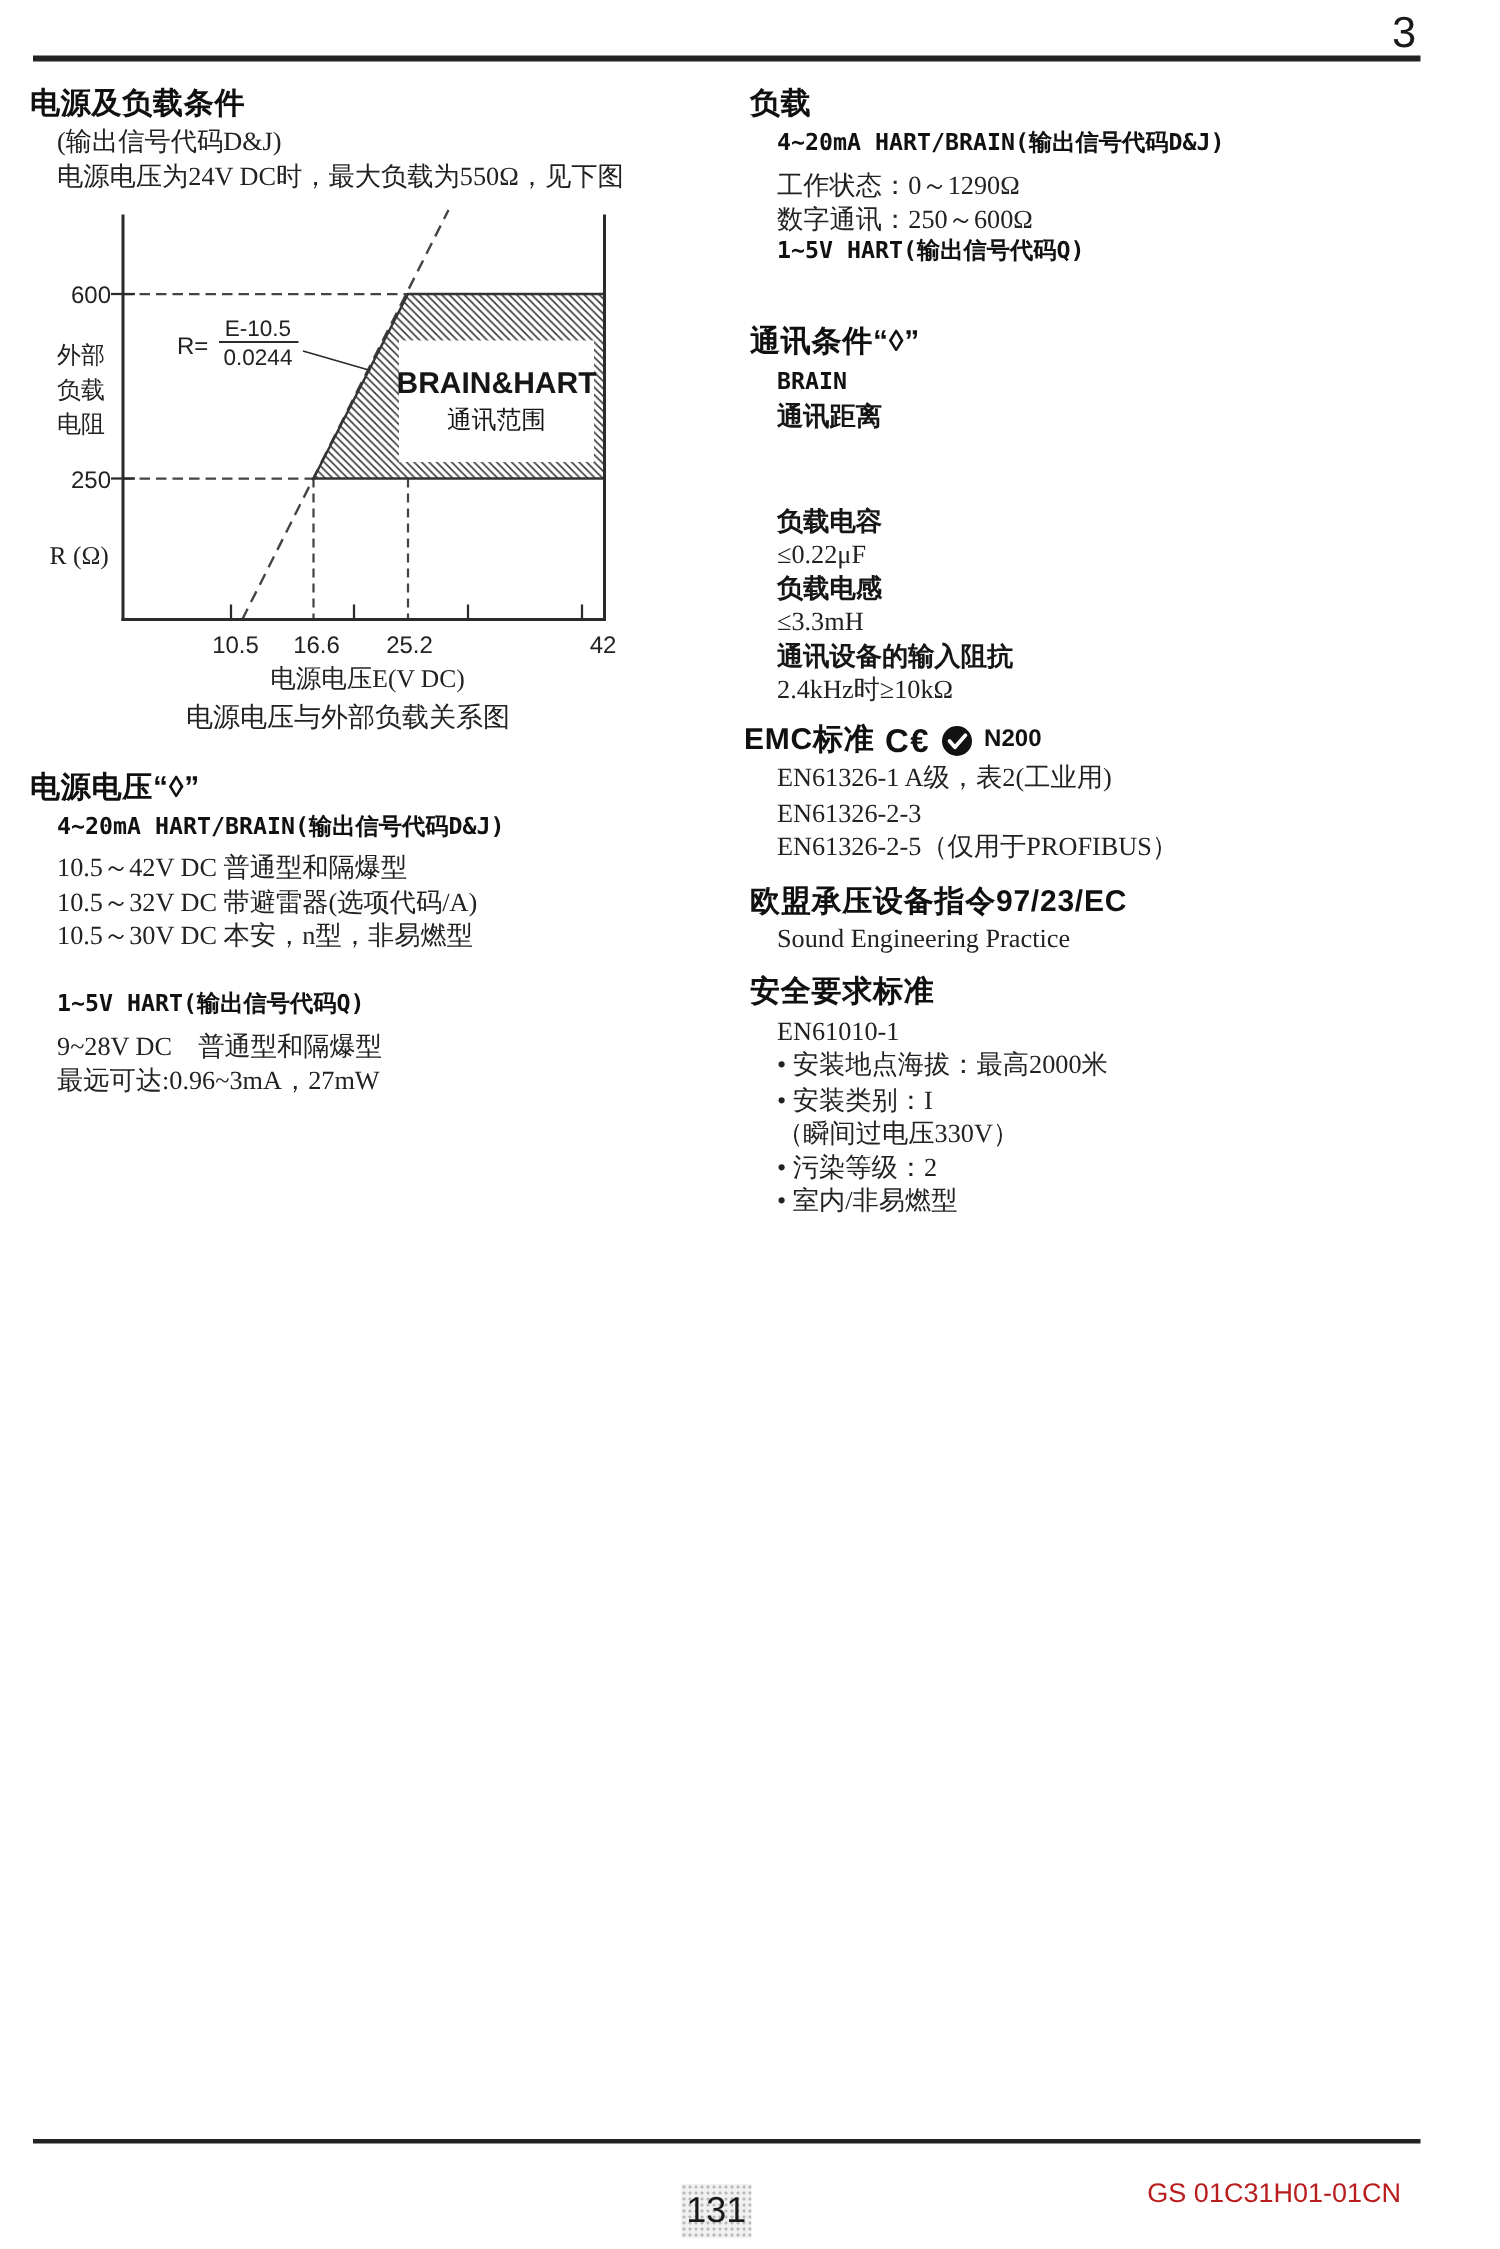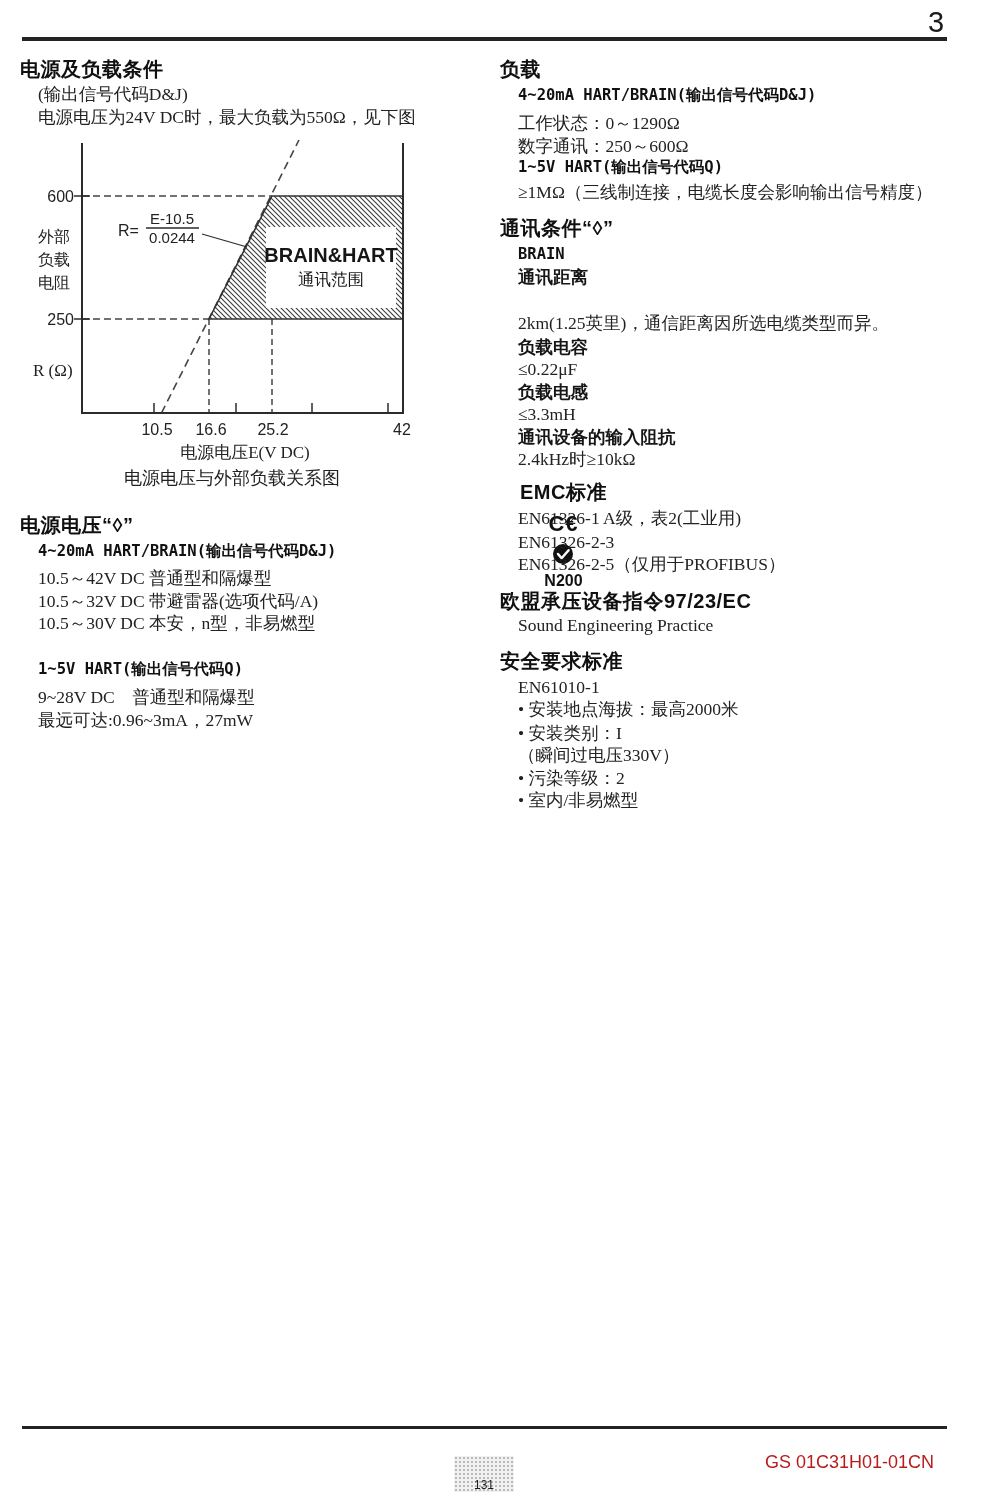--- a/index.html
+++ b/index.html
@@ -6,26 +6,26 @@
   .page{position:relative;width:1000px;height:1499px;background:#fff;overflow:hidden;
         color:#1f1f1f;}
   .t{position:absolute;white-space:nowrap;line-height:1.15;}
   .h1{font-family:"Liberation Sans",sans-serif;font-weight:bold;font-size:20px;color:#101010;letter-spacing:.5px;}
   .body{font-family:"Liberation Serif",serif;font-size:17.5px;color:#222;}
   .bodyb{font-family:"Liberation Sans",sans-serif;font-weight:bold;font-size:17.5px;color:#161616;}
   .mono{font-family:"DejaVu Sans Mono",monospace;font-weight:bold;font-size:15.5px;color:#111;}
   .rule{position:absolute;background:#232323;}
   .folio{font-family:"Liberation Sans",sans-serif;font-size:29px;color:#1a1a1a;}
   .footer-doc{font-family:"Liberation Sans",sans-serif;font-size:18px;color:#b91c1c;}
-  .pagenum-box{position:absolute;left:454px;top:1456px;width:60px;height:36px;
+  .pagenum-box{position:absolute;left:454px;top:1456px;width:47px;height:36px;
       background-color:#f1f1f1;
       background-image:radial-gradient(#b9b9b9 1px, transparent 1.1px);
       background-size:4px 4px;
-      display:flex;align-items:flex-end;justify-content:center;
-      font-family:"Liberation Sans",sans-serif;font-size:12px;color:#1a1a1a;}
+      display:flex;align-items:center;justify-content:center;
+      font-family:"Liberation Sans",sans-serif;font-size:24px;color:#1a1a1a;}
   .emc-row{display:flex;align-items:center;gap:7px;}
   .ce{font-family:"Liberation Sans",sans-serif;font-weight:bold;font-size:22px;letter-spacing:1px;color:#111;}
   .n200{font-family:"Liberation Sans",sans-serif;font-weight:bold;font-size:16px;color:#111;}
   svg text{fill:#222;}
   .ax-num{font-family:"Liberation Sans",sans-serif;font-size:16px;}
   .ax-cjk{font-family:"Liberation Serif",serif;font-size:16px;}
   .ax-cjk2{font-family:"Liberation Serif",serif;font-size:17px;}
   .cap{font-family:"Liberation Serif",serif;font-size:18px;}
   .frm{font-family:"Liberation Sans",sans-serif;font-size:15px;}
   .bh{font-family:"Liberation Sans",sans-serif;font-weight:bold;font-size:20px;fill:#161616;}
@@ -98,34 +98,32 @@
   <div class="t body" style="left:38px;top:613px;">10.5～30V DC 本安，n型，非易燃型</div>
   <div class="t mono" style="left:38px;top:661px;">1~5V HART(输出信号代码Q)</div>
   <div class="t body" style="left:38px;top:687px;">9~28V DC　普通型和隔爆型</div>
   <div class="t body" style="left:38px;top:710px;">最远可达:0.96~3mA，27mW</div>
 
   <div class="t h1" style="left:500px;top:58px;">负载</div>
   <div class="t mono" style="left:518px;top:87px;">4~20mA HART/BRAIN(输出信号代码D&amp;J)</div>
   <div class="t body" style="left:518px;top:113px;">工作状态：0～1290Ω</div>
   <div class="t body" style="left:518px;top:136px;">数字通讯：250～600Ω</div>
   <div class="t mono" style="left:518px;top:159px;">1~5V HART(输出信号代码Q)</div>
-  <div class="t body" style="left:518px;top:182px;">≥1MΩ（三线制连接，电缆长度会影响输出信号精度）</div>
 
   <div class="t h1" style="left:500px;top:217px;">通讯条件“◊”</div>
   <div class="t mono" style="left:518px;top:246px;">BRAIN</div>
   <div class="t bodyb" style="left:518px;top:267px;">通讯距离</div>
-  <div class="t body" style="left:518px;top:313px;">2km(1.25英里)，通信距离因所选电缆类型而异。</div>
   <div class="t bodyb" style="left:518px;top:337px;">负载电容</div>
   <div class="t body" style="left:518px;top:359px;">≤0.22μF</div>
   <div class="t bodyb" style="left:518px;top:382px;">负载电感</div>
   <div class="t body" style="left:518px;top:404px;">≤3.3mH</div>
   <div class="t bodyb" style="left:518px;top:427px;">通讯设备的输入阻抗</div>
   <div class="t body" style="left:518px;top:449px;">2.4kHz时≥10kΩ</div>
 
-  <div class="t emc-row" style="left:520px;top:481px;flex-direction:column;">
+  <div class="t emc-row" style="left:496px;top:481px;">
     <span class="h1">EMC标准</span>
     <span class="ce">C€</span>
     <svg width="22" height="22" viewBox="0 0 22 22">
       <circle cx="11" cy="11" r="10" fill="#121212"></circle>
       <path d="M6 11 l3.6 4.2 L16.6 7.2" stroke="#fff" stroke-width="2.5" fill="none" stroke-linecap="round" stroke-linejoin="round"></path>
     </svg>
     <span class="n200">N200</span>
   </div>
   <div class="t body" style="left:518px;top:508px;">EN61326-1 A级，表2(工业用)</div>
   <div class="t body" style="left:518px;top:532px;">EN61326-2-3</div>

